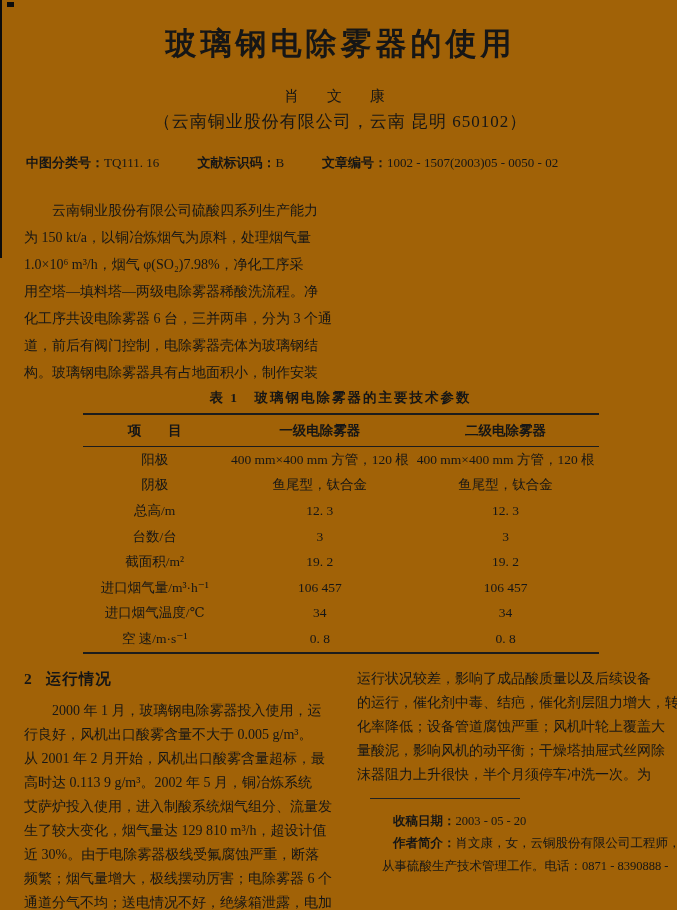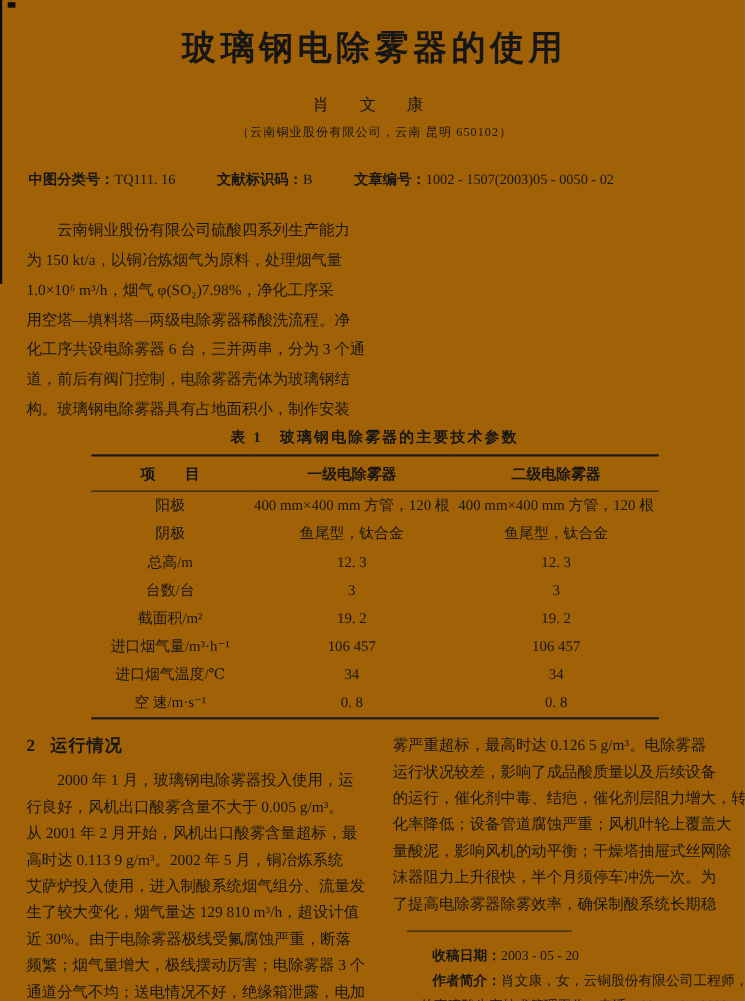--- a/index.html
+++ b/index.html
@@ -40,21 +40,21 @@
   .author {
     margin-top: 24px;
     text-align: center;
     font-size: 15px;
     letter-spacing: 12px;
     line-height: 20px;
   }
   .affiliation {
     margin-top: 7px;
     text-align: center;
-    font-size: 11px;
+    font-size: 17px;
     letter-spacing: 1px;
     line-height: 17px;
   }
   .meta-row {
     margin-top: 24px;
     display: flex;
     gap: 38px;
     font-size: 13px;
     line-height: 17px;
     padding-left: 2px;
@@ -244,34 +244,32 @@
         </div>
         <div>
 
         <div class="line">　　2000 年 1 月，玻璃钢电除雾器投入使用，运</div>
             <div class="line">行良好，风机出口酸雾含量不大于 0.005 g/m³。</div>
             <div class="line">从 2001 年 2 月开始，风机出口酸雾含量超标，最</div>
             <div class="line">高时达 0.113 9 g/m³。2002 年 5 月，铜冶炼系统</div>
             <div class="line">艾萨炉投入使用，进入制酸系统烟气组分、流量发</div>
             <div class="line">生了较大变化，烟气量达 129 810 m³/h，超设计值</div>
             <div class="line">近 30%。由于电除雾器极线受氟腐蚀严重，断落</div>
-            <div class="line">频繁；烟气量增大，极线摆动厉害；电除雾器 3 个</div>
+            <div class="line">频繁；烟气量增大，极线摆动厉害；电除雾器 6 个</div>
             <div class="line">通道分气不均；送电情况不好，绝缘箱泄露，电加</div>
           </div>
       </div>
       <div class="col">
         <div>
 
-        <div class="line">雾严重超标，最高时达 0.126 5 g/m³。电除雾器</div>
             <div class="line">运行状况较差，影响了成品酸质量以及后续设备</div>
             <div class="line">的运行，催化剂中毒、结疤，催化剂层阻力增大，转</div>
             <div class="line">化率降低；设备管道腐蚀严重；风机叶轮上覆盖大</div>
             <div class="line">量酸泥，影响风机的动平衡；干燥塔抽屉式丝网除</div>
             <div class="line">沫器阻力上升很快，半个月须停车冲洗一次。为</div>
-            <div class="line">了提高电除雾器除雾效率，确保制酸系统长期稳</div>
           </div>
         <div class="footnote">
           <div class="footnote-rule"></div>
           <div>
 
           <div class="fn-line">
               <span class="fn-label">收稿日期：</span><span>2003 - 05 - 20</span>
             </div>
               <div class="fn-line">
               <span class="fn-label">作者简介：</span><span>肖文康，女，云铜股份有限公司工程师，</span>

